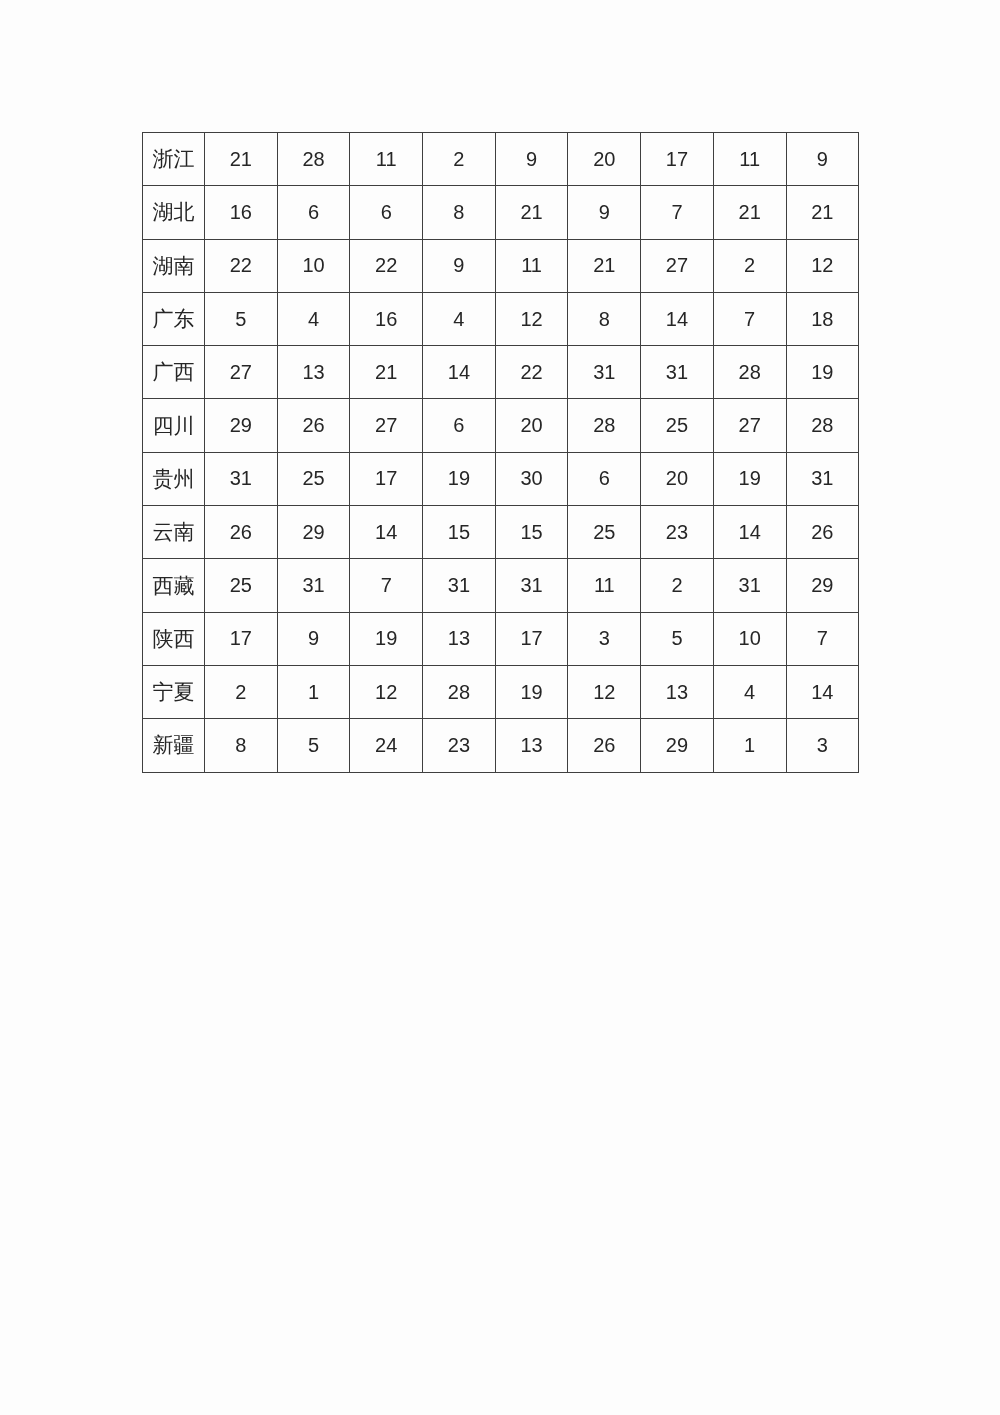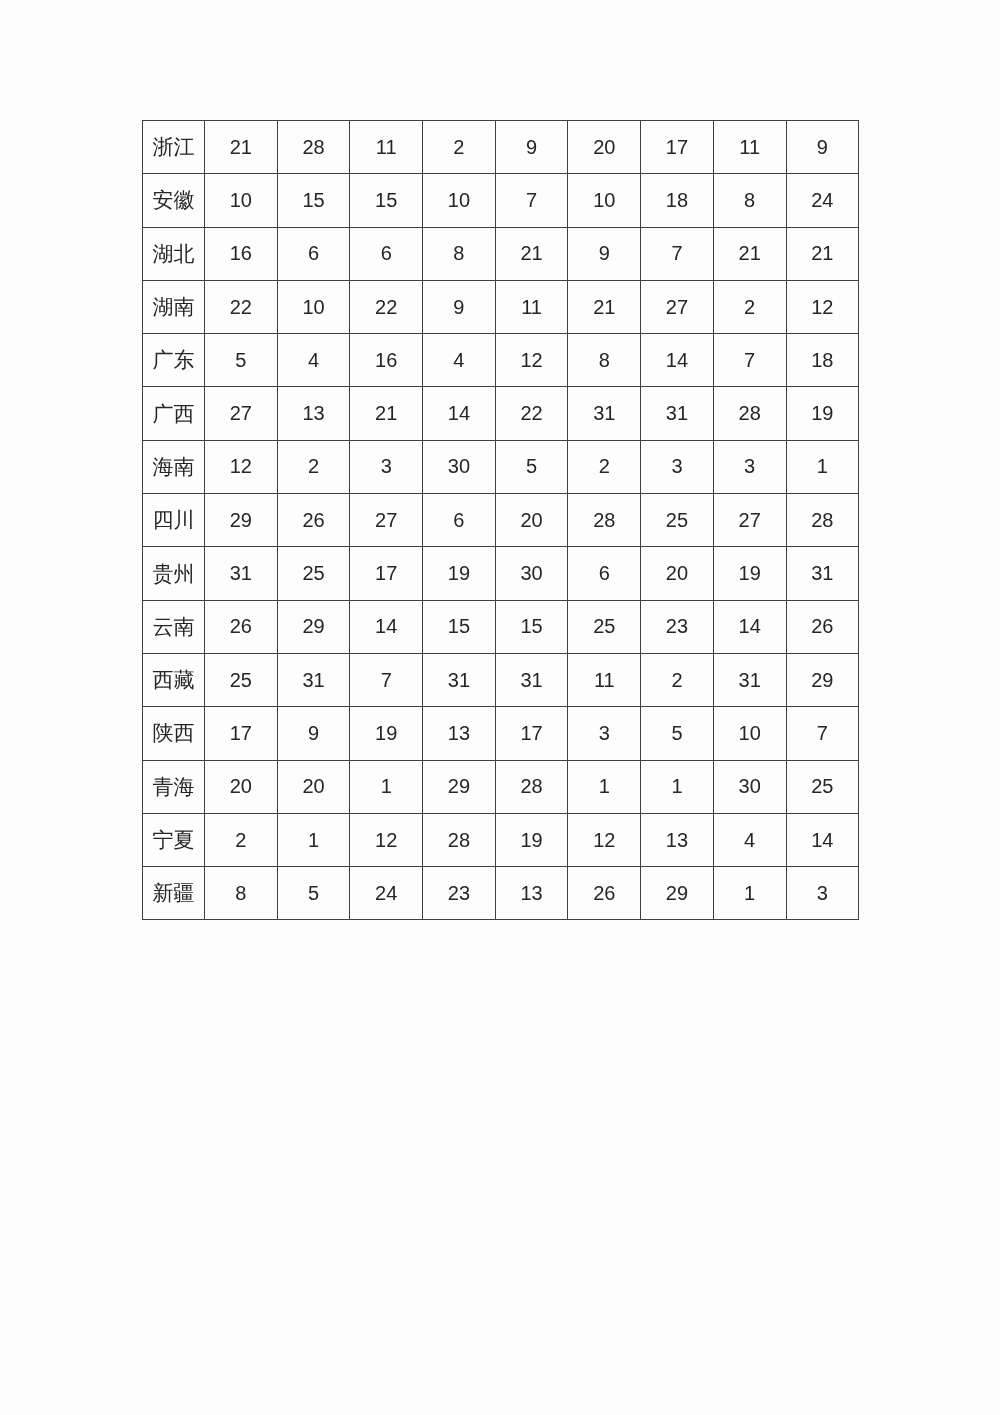--- a/index.html
+++ b/index.html
@@ -14,21 +14,21 @@
   }
   .page {
     position: relative;
     width: 1000px;
     height: 1415px;
     overflow: hidden;
   }
   table.data-table {
     position: absolute;
     left: 142px;
-    top: 120px;
+    top: 132px;
     border-collapse: collapse;
     table-layout: fixed;
   }
   table.data-table td {
     border: 1px solid #3f3f3f;
     text-align: center;
     vertical-align: middle;
     color: #262626;
     padding: 0;
     overflow: hidden;
@@ -70,32 +70,20 @@
           <td class="value">28</td>
           <td class="value">11</td>
           <td class="value">2</td>
           <td class="value">9</td>
           <td class="value">20</td>
           <td class="value">17</td>
           <td class="value">11</td>
           <td class="value">9</td>
         </tr>
         <tr>
-          <td class="province">安徽</td>
-          <td class="value">10</td>
-          <td class="value">15</td>
-          <td class="value">15</td>
-          <td class="value">10</td>
-          <td class="value">7</td>
-          <td class="value">10</td>
-          <td class="value">18</td>
-          <td class="value">8</td>
-          <td class="value">24</td>
-        </tr>
-        <tr>
           <td class="province">湖北</td>
           <td class="value">16</td>
           <td class="value">6</td>
           <td class="value">6</td>
           <td class="value">8</td>
           <td class="value">21</td>
           <td class="value">9</td>
           <td class="value">7</td>
           <td class="value">21</td>
           <td class="value">21</td>
@@ -130,32 +118,20 @@
           <td class="value">13</td>
           <td class="value">21</td>
           <td class="value">14</td>
           <td class="value">22</td>
           <td class="value">31</td>
           <td class="value">31</td>
           <td class="value">28</td>
           <td class="value">19</td>
         </tr>
         <tr>
-          <td class="province">海南</td>
-          <td class="value">12</td>
-          <td class="value">2</td>
-          <td class="value">3</td>
-          <td class="value">30</td>
-          <td class="value">5</td>
-          <td class="value">2</td>
-          <td class="value">3</td>
-          <td class="value">3</td>
-          <td class="value">1</td>
-        </tr>
-        <tr>
           <td class="province">四川</td>
           <td class="value">29</td>
           <td class="value">26</td>
           <td class="value">27</td>
           <td class="value">6</td>
           <td class="value">20</td>
           <td class="value">28</td>
           <td class="value">25</td>
           <td class="value">27</td>
           <td class="value">28</td>
@@ -200,32 +176,20 @@
           <td class="province">陕西</td>
           <td class="value">17</td>
           <td class="value">9</td>
           <td class="value">19</td>
           <td class="value">13</td>
           <td class="value">17</td>
           <td class="value">3</td>
           <td class="value">5</td>
           <td class="value">10</td>
           <td class="value">7</td>
-        </tr>
-        <tr>
-          <td class="province">青海</td>
-          <td class="value">20</td>
-          <td class="value">20</td>
-          <td class="value">1</td>
-          <td class="value">29</td>
-          <td class="value">28</td>
-          <td class="value">1</td>
-          <td class="value">1</td>
-          <td class="value">30</td>
-          <td class="value">25</td>
         </tr>
         <tr>
           <td class="province">宁夏</td>
           <td class="value">2</td>
           <td class="value">1</td>
           <td class="value">12</td>
           <td class="value">28</td>
           <td class="value">19</td>
           <td class="value">12</td>
           <td class="value">13</td>

